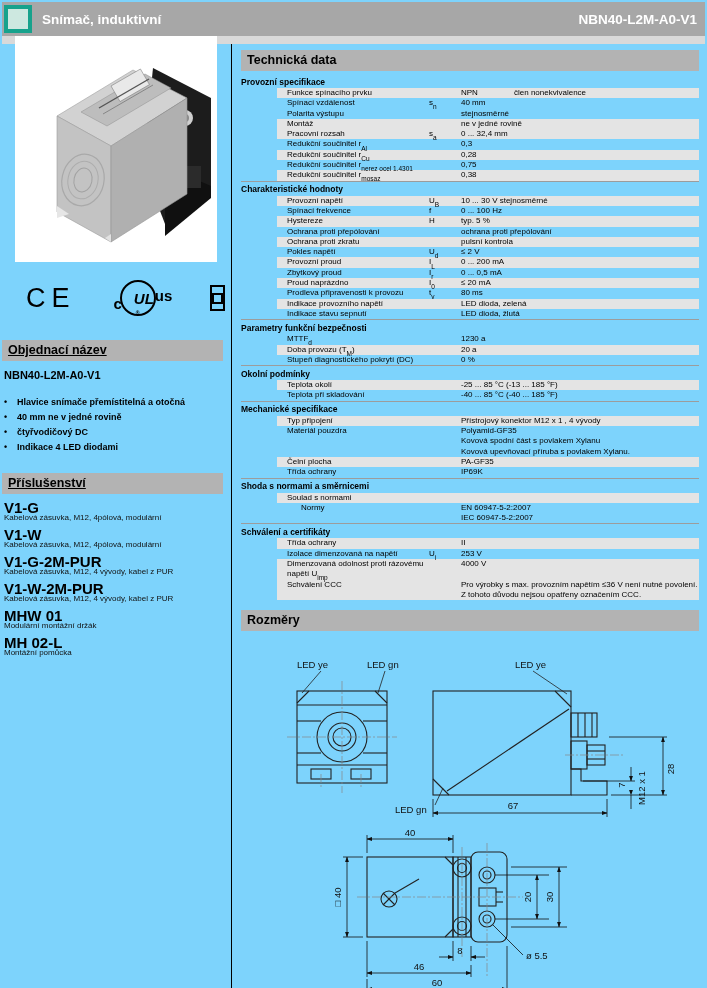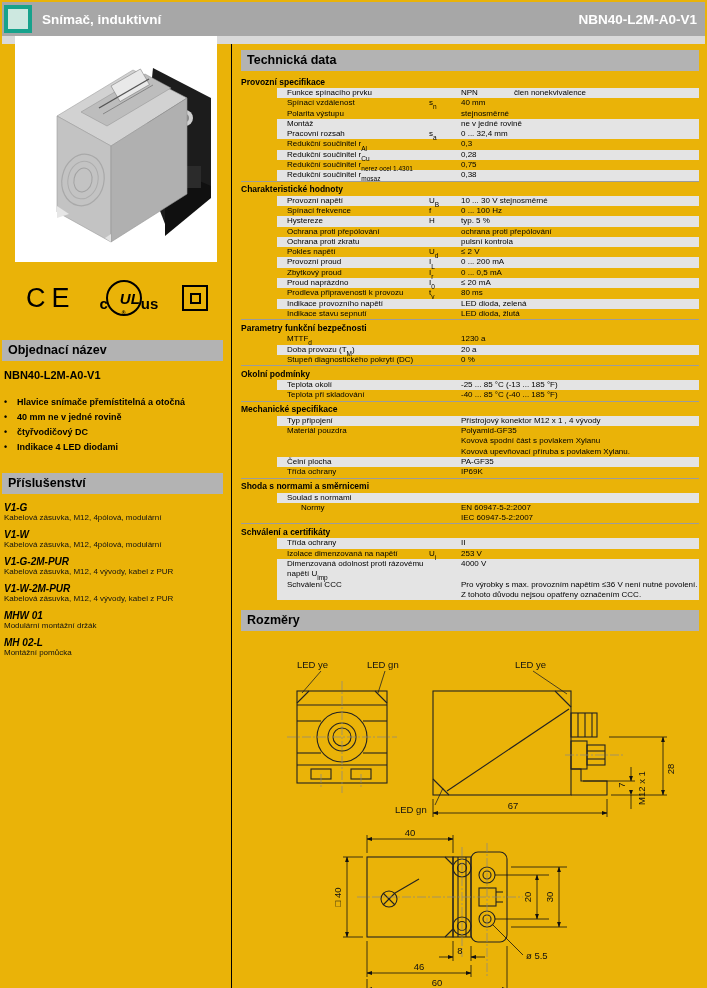--- a/index.html
+++ b/index.html
@@ -1,21 +1,21 @@
 <!DOCTYPE html>
 <html><head>
 <meta charset="utf-8">
 <style>
   * { margin:0; padding:0; box-sizing:border-box; }
   html,body { background:#fff; }
   body {
     width:707px; height:988px; margin:0 auto; position:relative;
     font-family:"Liberation Sans", sans-serif; color:#000; overflow:hidden;
   }
-  .page { width:707px; height:988px; background:#eab308; padding:2px; }
+  .page { width:707px; height:988px; background:#7dd3fc; padding:2px; }
 
   
   .topbar {
     height:34px; background:#a7a7a7; display:flex; align-items:center;
     color:#fff; font-weight:bold; font-size:13.5px;
   }
   .brand-square {
     width:28px; height:28px; margin:0 10px 0 2px;
     border:4px solid #17a28c; background:#cde8e0;
   }
@@ -27,52 +27,52 @@
   .cols { display:flex; min-height:938px; }
   aside.left {
     width:230px; border-right:1px solid #000; padding:0 8px 0 0;
     flex-shrink:0;
   }
   main.right { flex:1; padding:6px 6px 0 9px; }
 
   
   .photo-box { background:#fff; margin:-8px 6px 0 13px; padding-top:10px; }
   .marks {
-    display:flex; align-items:center; margin:14px 0 20px 24px; gap:24px;
+    display:flex; align-items:center; margin:14px 0 20px 24px; gap:38px;
     height:44px;
   }
   .ce-mark { font-size:27px; font-weight:500; letter-spacing:6px; color:#000; }
   .ul-mark { display:flex; align-items:flex-end; font-weight:bold; }
   .ul-c { font-size:15px; margin-right:-2px; margin-bottom:4px; }
   .ul-circle {
     width:36px; height:36px; border:2.5px solid #000; border-radius:50%;
     display:flex; align-items:center; justify-content:flex-end;
     font-size:15px; font-weight:bold; font-style:italic; position:relative;
   }
   .ul-r { position:absolute; bottom:-2px; left:14px; font-size:5px; font-style:normal; }
-  .ul-us { font-size:15px; margin-left:-1px; margin-bottom:4px; }
+  .ul-us { font-size:15px; margin-left:-1px; margin-bottom:12px; }
   .sq2 {
     width:26px; height:26px; border:2.5px solid #000;
     display:flex; align-items:center; justify-content:center;
   }
   .sq2-inner { width:11px; height:11px; border:2.5px solid #000; }
 
   .side-bar {
     background:#b3b3b3; font-weight:bold; font-size:12.5px;
-    padding:3px 12px 4px 6px; margin-bottom:8px;
+    padding:3px 12px 4px 6px; margin-bottom:8px;text-decoration:underline;
   }
   .order-code { font-weight:bold; font-size:11px; margin:4px 0 14px 2px; }
   .bullets { list-style:none; margin:0 0 18px 2px; }
   .bullets li {
     font-weight:bold; font-size:9px; line-height:15px; padding-left:13px;
     position:relative;
   }
   .bullets li::before { content:"•"; position:absolute; left:0; }
   .acc-item { margin:0 0 6px 2px; }
-  .acc-code { font-weight:bold; font-size:10px; line-height:11px;font-style:italic; }
+  .acc-code { font-weight:bold; font-size:15px; line-height:11px; }
   .acc-desc { font-size:8px; line-height:10px; color:#111; }
 
   
   .big-bar {
     background:#b3b3b3; font-weight:bold; font-size:12.5px;
     padding:3px 6px 4px 6px; margin-bottom:3px;
   }
   .sec-h {
     font-weight:bold; font-size:8.5px; padding:2.5px 0 1.5px 0;
     border-top:1px solid #9c9c9c;

